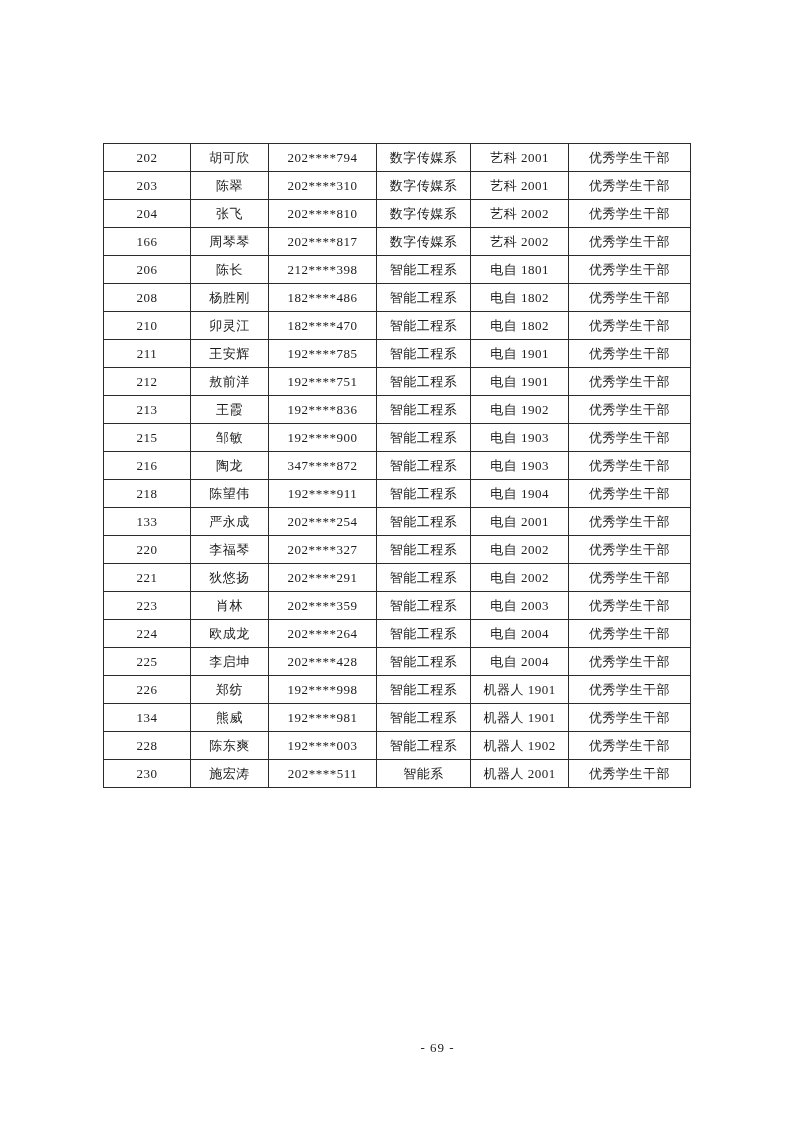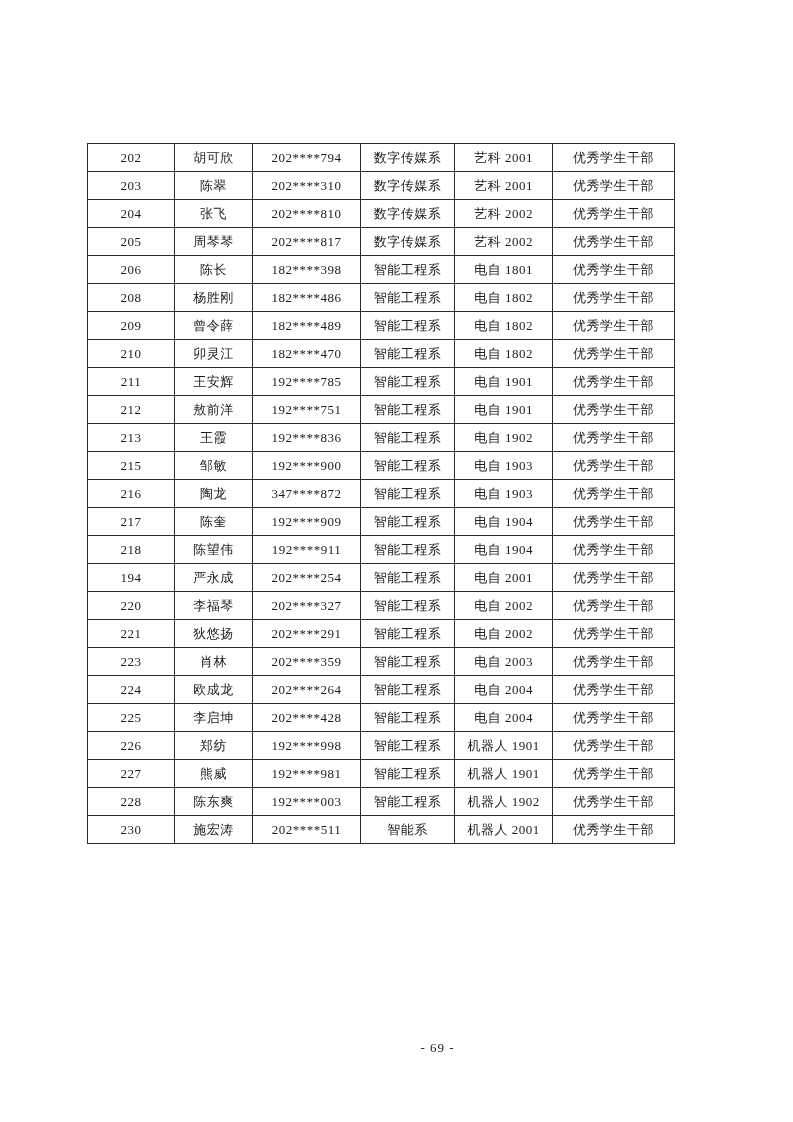--- a/index.html
+++ b/index.html
@@ -11,21 +11,21 @@
     position: relative;
     width: 793px;
     height: 1122px;
     background: #ffffff;
     font-family: "Liberation Serif", "DejaVu Serif", serif;
     color: #1c1c1c;
     overflow: hidden;
   }
   table.awards-table {
     position: absolute;
-    left: 87px;
+    left: 103px;
     top: 143px;
     width: 587px;
     border-collapse: collapse;
     table-layout: fixed;
   }
   table.awards-table td {
     border: 1px solid #2b2b2b;
     height: 27px;
     text-align: center;
     vertical-align: middle;
@@ -80,52 +80,44 @@
         </tr>
         <tr>
           <td>204</td>
           <td>张飞</td>
           <td>202****810</td>
           <td>数字传媒系</td>
           <td>艺科 2002</td>
           <td>优秀学生干部</td>
         </tr>
         <tr>
-          <td>205</td>
+          <td>166</td>
           <td>周琴琴</td>
           <td>202****817</td>
           <td>数字传媒系</td>
           <td>艺科 2002</td>
           <td>优秀学生干部</td>
         </tr>
         <tr>
           <td>206</td>
           <td>陈长</td>
-          <td>182****398</td>
+          <td>212****398</td>
           <td>智能工程系</td>
           <td>电自 1801</td>
           <td>优秀学生干部</td>
         </tr>
         <tr>
           <td>208</td>
           <td>杨胜刚</td>
           <td>182****486</td>
           <td>智能工程系</td>
           <td>电自 1802</td>
           <td>优秀学生干部</td>
         </tr>
         <tr>
-          <td>209</td>
-          <td>曾令薛</td>
-          <td>182****489</td>
-          <td>智能工程系</td>
-          <td>电自 1802</td>
-          <td>优秀学生干部</td>
-        </tr>
-        <tr>
           <td>210</td>
           <td>卯灵江</td>
           <td>182****470</td>
           <td>智能工程系</td>
           <td>电自 1802</td>
           <td>优秀学生干部</td>
         </tr>
         <tr>
           <td>211</td>
           <td>王安辉</td>
@@ -160,37 +152,29 @@
         </tr>
         <tr>
           <td>216</td>
           <td>陶龙</td>
           <td>347****872</td>
           <td>智能工程系</td>
           <td>电自 1903</td>
           <td>优秀学生干部</td>
         </tr>
         <tr>
-          <td>217</td>
-          <td>陈奎</td>
-          <td>192****909</td>
-          <td>智能工程系</td>
-          <td>电自 1904</td>
-          <td>优秀学生干部</td>
-        </tr>
-        <tr>
           <td>218</td>
           <td>陈望伟</td>
           <td>192****911</td>
           <td>智能工程系</td>
           <td>电自 1904</td>
           <td>优秀学生干部</td>
         </tr>
         <tr>
-          <td>194</td>
+          <td>133</td>
           <td>严永成</td>
           <td>202****254</td>
           <td>智能工程系</td>
           <td>电自 2001</td>
           <td>优秀学生干部</td>
         </tr>
         <tr>
           <td>220</td>
           <td>李福琴</td>
           <td>202****327</td>
@@ -232,21 +216,21 @@
         </tr>
         <tr>
           <td>226</td>
           <td>郑纺</td>
           <td>192****998</td>
           <td>智能工程系</td>
           <td>机器人 1901</td>
           <td>优秀学生干部</td>
         </tr>
         <tr>
-          <td>227</td>
+          <td>134</td>
           <td>熊威</td>
           <td>192****981</td>
           <td>智能工程系</td>
           <td>机器人 1901</td>
           <td>优秀学生干部</td>
         </tr>
         <tr>
           <td>228</td>
           <td>陈东爽</td>
           <td>192****003</td>

